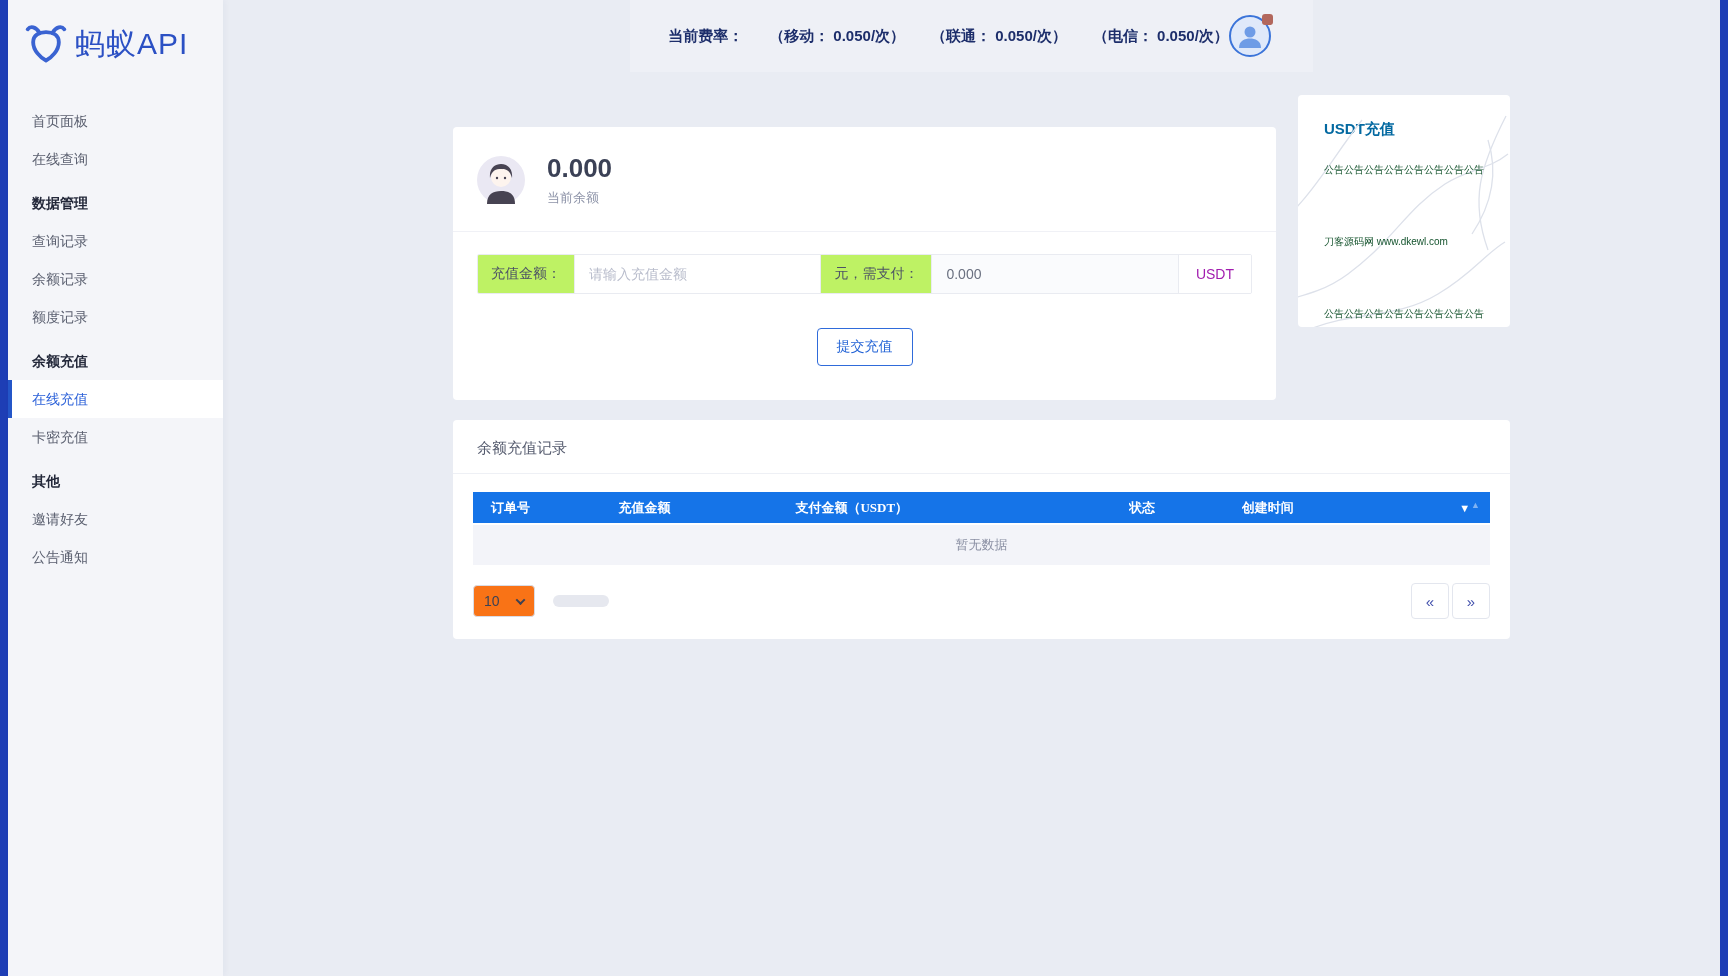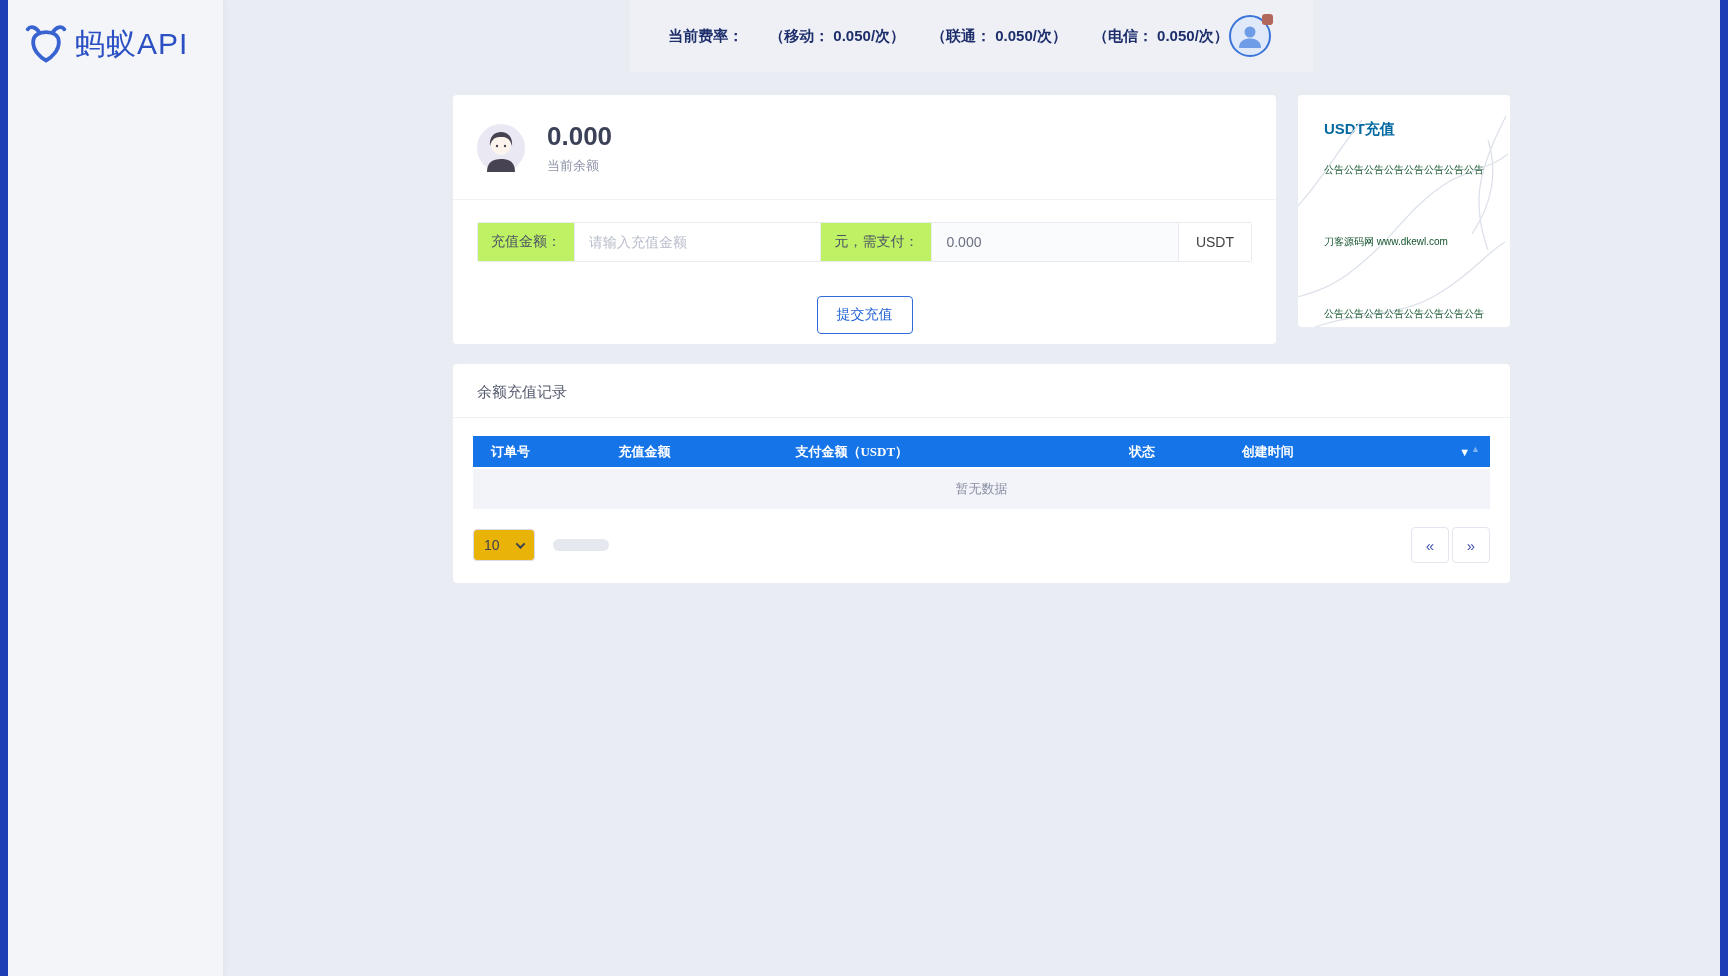--- a/index.html
+++ b/index.html
@@ -63,21 +63,21 @@
     position:absolute; top:-3px; right:-4px; width:11px; height:11px;
     border-radius:3px; background:#b2675c;
   }
 
   .content { flex:1; padding:23px 25px 0 45px; overflow:hidden; }
   .card { background:#fff; border-radius:4px; }
 
   .row-top { display:flex; gap:22px; align-items:flex-start; }
 
   
-  .balance-card { width:823px; flex:0 0 823px; padding-bottom:10px; }
+  .balance-card { width:823px; flex:0 0 823px; padding-bottom:34px;margin-top:32px; }
   .balance-head {
     display:flex; align-items:center; gap:22px;
     padding:26px 24px 24px; border-bottom:1px solid #f0f1f6;
   }
   .profile-avatar svg { width:48px; height:48px; display:block; }
   .balance-amount { font-size:26px; font-weight:bold; color:#3b4156; }
   .balance-label { font-size:13px; color:#8d93a8; margin-top:5px; }
 
   .form-row {
     display:flex; margin:22px 24px 0; height:40px;
@@ -91,21 +91,21 @@
   .amount-input {
     flex:1 1 0; min-width:0; border:none; outline:none; padding:0 14px;
     font-size:14px; color:#333; border-right:1px solid #e9ebf1;
     font-family:"Liberation Sans", sans-serif;
   }
   .amount-input::placeholder { color:#b9bdcc; }
   .value-box {
     flex:1 1 0; background:#fafbfd; color:#6a7080; padding:0 14px;
     border-right:1px solid #e9ebf1;
   }
-  .currency { background:#fff; color:#404040; padding:0 17px; }
+  .currency { background:#fff; color:#a21caf; padding:0 17px; }
 
   .submit-row { display:flex; justify-content:center; margin-top:34px; }
   .submit-btn {
     min-width:96px; height:38px; padding:0 18px;
     background:#fff; border:1px solid #2f6bda; border-radius:4px;
     color:#2464d6; font-size:14px; cursor:pointer;
     font-family:"Liberation Sans", sans-serif;
   }
 
   
@@ -138,21 +138,21 @@
   .sort-icon .tri-down { font-style:normal; font-size:11px; color:#fff; }
   .sort-icon .tri-up { font-style:normal; font-size:9px; color:#fff; opacity:.45; margin-left:1px; transform:translateY(-3px); }
   .empty-row {
     margin-top:2px; height:40px; background:#f3f4f9;
     display:flex; align-items:center; justify-content:center;
     font-size:13px; color:#8a8fa3;font-family:Liberation Mono, monospace;
   }
 
   .pager { display:flex; align-items:center; margin:18px 20px 0; }
   .page-size {
-    width:62px; height:32px; background:#eab308;
+    width:62px; height:32px; background:#f97316;
     border:1px solid #d9dce5; border-radius:4px;
     display:flex; align-items:center; justify-content:space-between;
     padding:0 10px; font-size:14px; color:#3c4254; cursor:pointer;
   }
   .chevron-down {
     width:7px; height:7px;
     border-right:2px solid #3c4254; border-bottom:2px solid #3c4254;
     transform:rotate(45deg) translate(-1px,-1px);
   }
   .count-pill { width:56px; height:12px; border-radius:6px; background:#e6e8ef; margin-left:18px; }
@@ -170,20 +170,34 @@
 
 <aside class="sidebar">
   <div class="logo">
     <svg viewBox="0 0 48 48">
       <path d="M17 12 C13 5 7 4 4 8" stroke="#3a63d2" stroke-width="4.2" fill="none" stroke-linecap="round"></path>
       <path d="M31 12 C35 5 41 4 44 8" stroke="#3a63d2" stroke-width="4.2" fill="none" stroke-linecap="round"></path>
       <path d="M24 11 C31 11 38 14 38 22 C38 31 30 39 24 42 C18 39 10 31 10 22 C10 14 17 11 24 11 Z" stroke="#3a63d2" stroke-width="4.2" fill="none" stroke-linejoin="round"></path>
     </svg>
     <span class="brand-name">蚂蚁API</span>
   </div>
+  <nav class="nav" id="sidebarNav">
+      <div class="nav-item">首页面板</div>
+      <div class="nav-item">在线查询</div>
+      <div class="nav-item nav-header">数据管理</div>
+      <div class="nav-item">查询记录</div>
+      <div class="nav-item">余额记录</div>
+      <div class="nav-item">额度记录</div>
+      <div class="nav-item nav-header">余额充值</div>
+      <div class="nav-item active">在线充值</div>
+      <div class="nav-item">卡密充值</div>
+      <div class="nav-item nav-header">其他</div>
+      <div class="nav-item">邀请好友</div>
+      <div class="nav-item">公告通知</div>
+    </nav>
 </aside>
 
 <div class="main">
 
   <header class="topbar">
     <div class="rates">
       <span class="rate-label">当前费率：</span>
       <span class="rates" id="ratesList">
           <span class="rate-item">（移动： 0.050/次）</span>
           <span class="rate-item">（联通： 0.050/次）</span>

